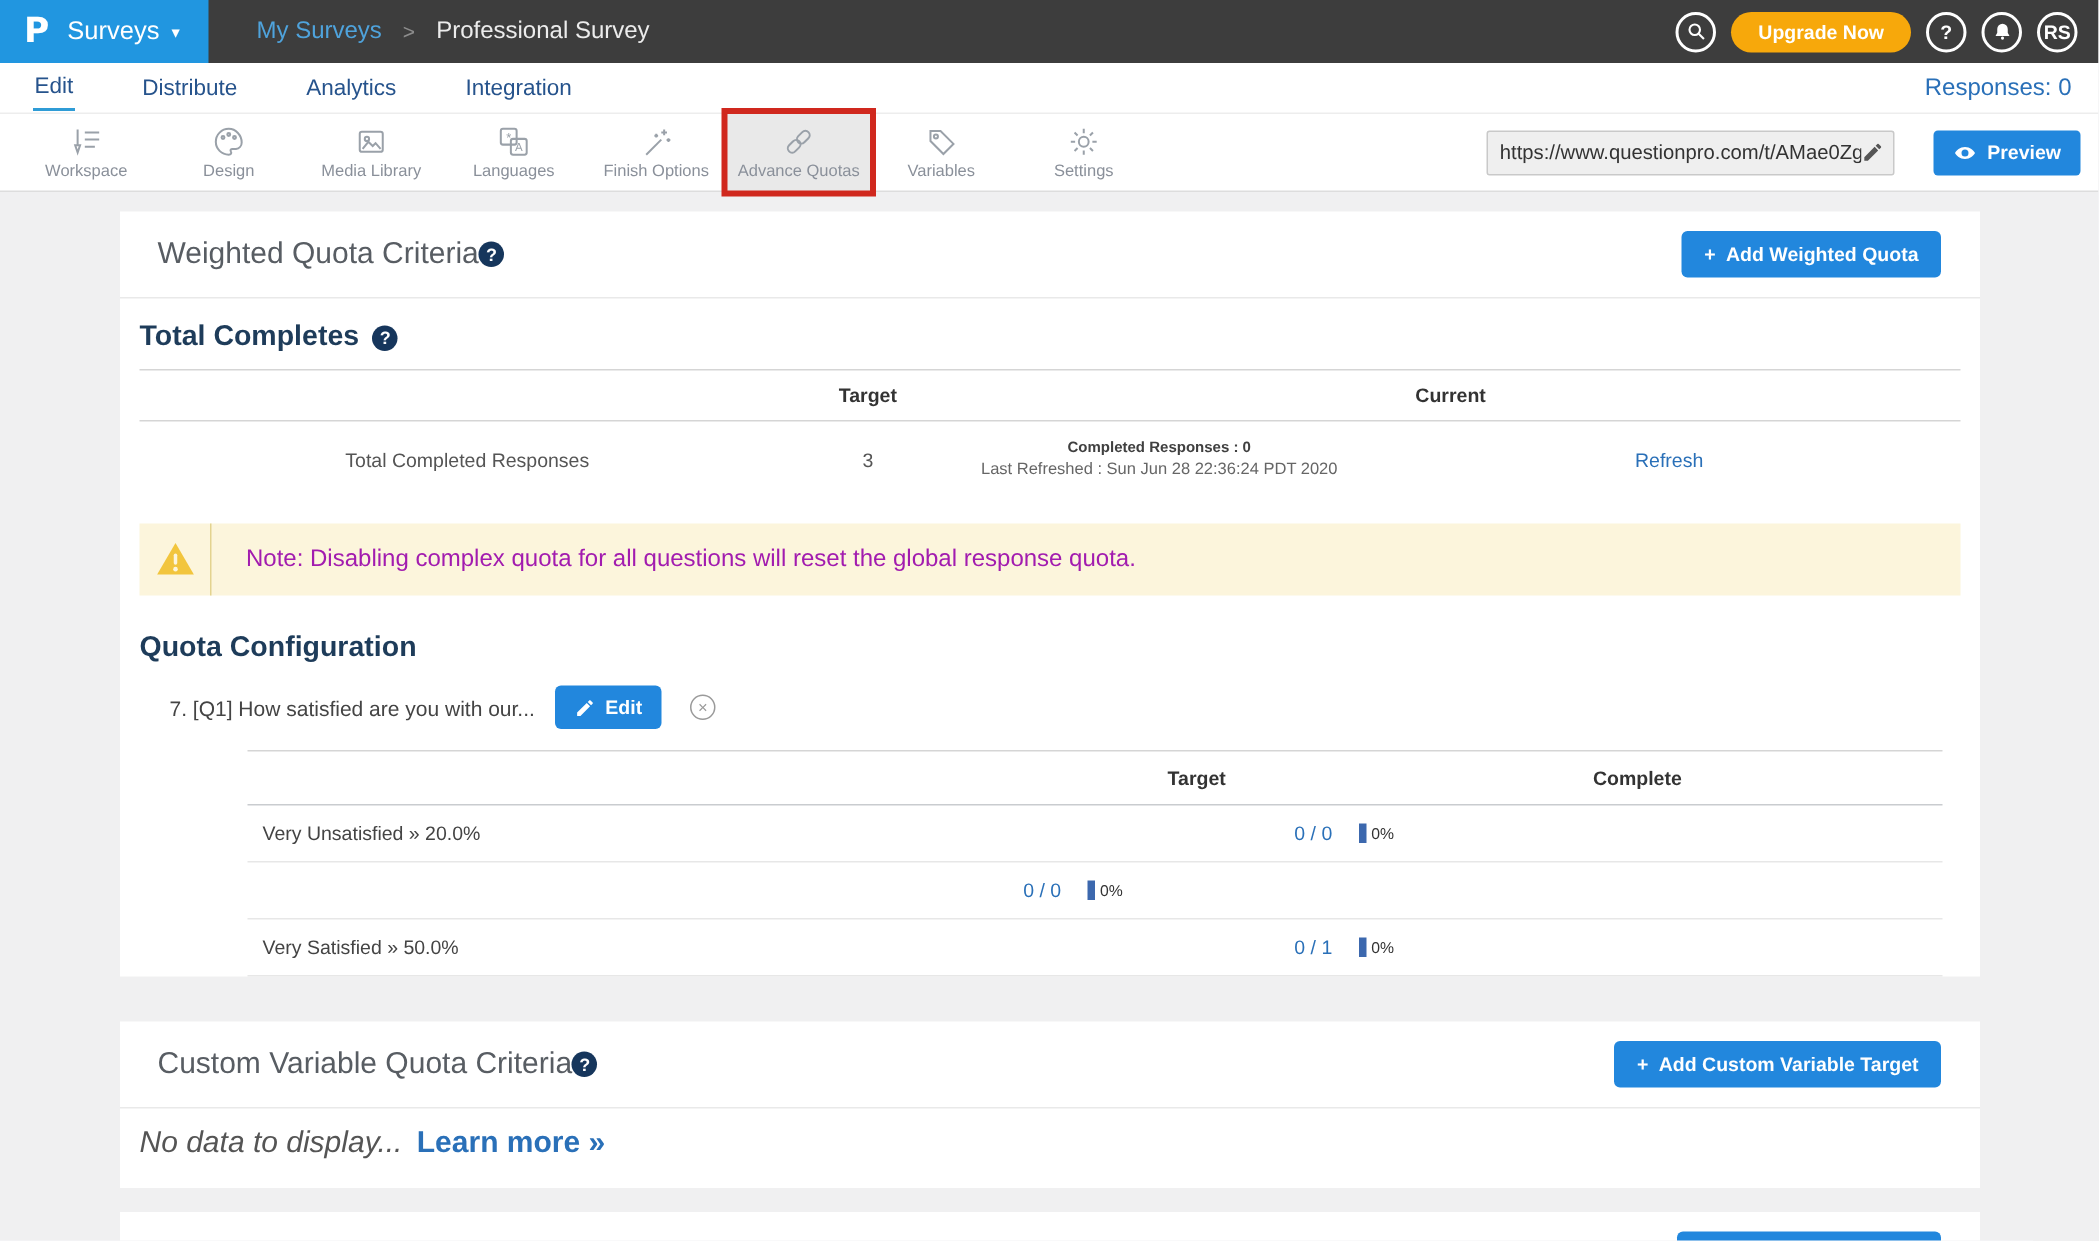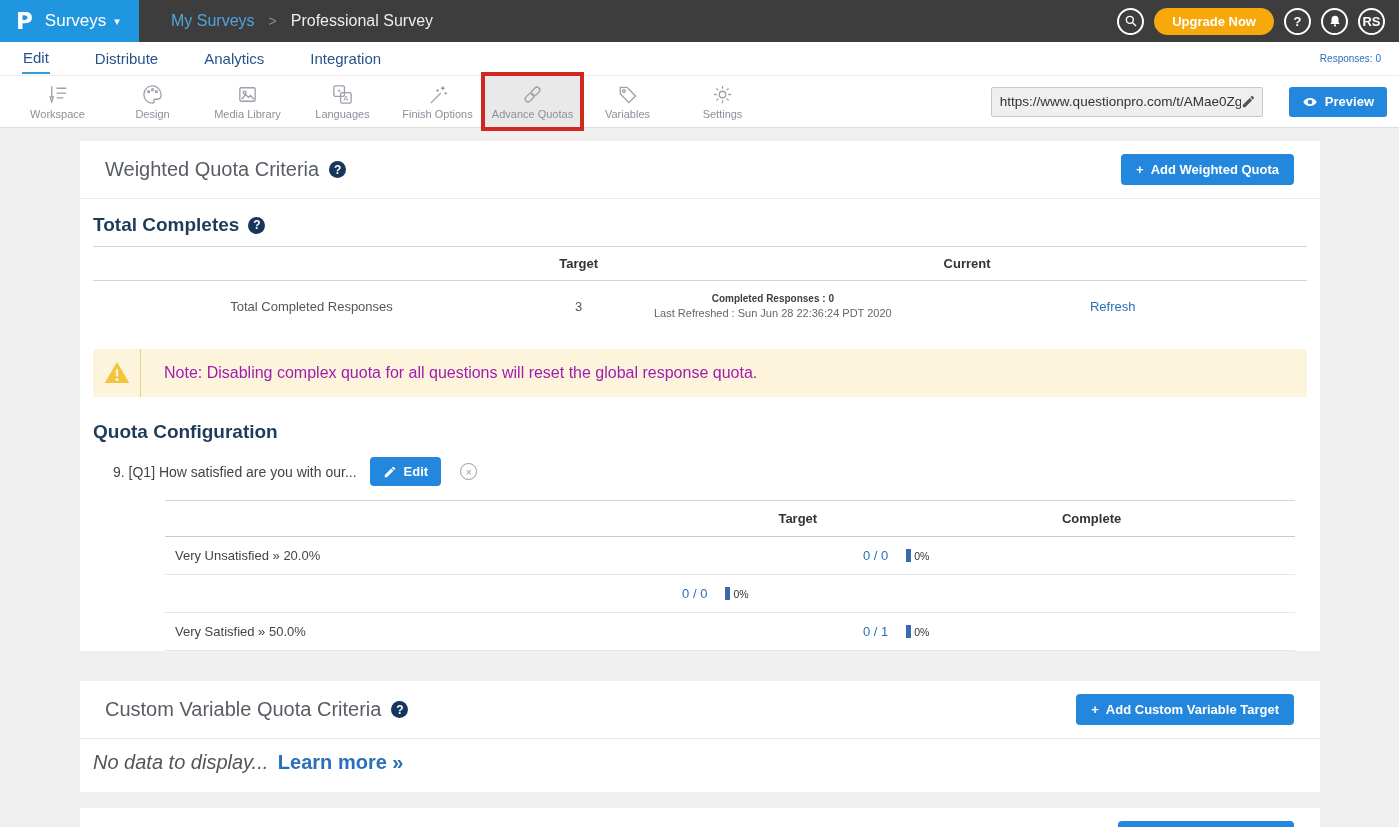--- a/index.html
+++ b/index.html
@@ -24,21 +24,21 @@
   .upgrade-btn { background:#f7a80b; color:#fff; border:none; border-radius:14px;
     height:27px; padding:0 18px; font-size:13px; font-weight:bold; cursor:pointer;
     font-family:"Liberation Sans", sans-serif; }
 
   
   .tabrow { height:34px; background:#fff; display:flex; align-items:center;
     padding:0 18px 0 22px; border-bottom:1px solid #ededed; }
   .tab { color:#26538c; font-size:15px; margin-right:44px; cursor:pointer;
     padding:6px 1px; }
   .tab.active { border-bottom:2px solid #2f9cd6; }
-  .responses { margin-left:auto; color:#2a70b8; font-size:10px; }
+  .responses { margin-left:auto; color:#2a70b8; font-size:16px; }
 
   
   .toolbar { height:52px; background:#fff; display:flex; align-items:stretch;
     border-bottom:1px solid #ddd; padding-left:10px; }
   .toolbar-item { width:95px; display:flex; flex-direction:column; align-items:center;
     justify-content:center; gap:2px; cursor:pointer; color:#8a909a; }
   .toolbar-item svg { width:23px; height:23px; stroke:#9aa1a9; fill:none; stroke-width:1.4; }
   .toolbar-item .tb-label { font-size:11px; white-space:nowrap; }
   .toolbar-item.annotated { background:#e9e9e9; box-shadow:0 0 0 4px #d0281e; z-index:5; }
   .toolbar-right { margin-left:auto; display:flex; align-items:center; gap:14px; padding-right:12px; }
@@ -48,21 +48,21 @@
     outline:none; font-family:"Liberation Sans", sans-serif; min-width:0; }
   .preview-btn { background:#2287dd; border:none; color:#fff; height:30px; padding:0 13px;
     border-radius:3px; font-size:13px; font-weight:bold; display:flex; align-items:center;
     gap:7px; cursor:pointer; font-family:"Liberation Sans", sans-serif;margin-left:12px; }
 
   
   .page-body { padding:13px 79px 0 80px; }
   .card { background:#fff; margin-bottom:16px; }
   .card-header { display:flex; align-items:center; justify-content:space-between;
     padding:13px 26px 13px 25px; }
-  .card-title { font-size:20px; color:#585d63; display:flex; align-items:center; gap:10px; }
+  .card-title { font-size:20px; color:#585d63; display:flex; align-items:center; }
   .qcircle { width:17px; height:17px; background:#16365c; color:#fff; border-radius:50%;
     font-size:12px; font-weight:bold; display:inline-flex; align-items:center;
     justify-content:center; cursor:pointer; flex:0 0 auto; }
   .blue-btn { background:#2287dd; border:none; color:#fff; border-radius:4px;
     padding:8px 15px; font-size:13px; font-weight:bold; display:flex; align-items:center;
     gap:7px; cursor:pointer; font-family:"Liberation Sans", sans-serif; }
   .divider { border-top:1px solid #e9e9e9; }
   .section { margin:0 13px; }
   .sec-title { font-size:19px; font-weight:bold; color:#1e3c5a; display:flex;
     align-items:center; gap:9px; padding:15px 0 10px 0; }
@@ -289,21 +289,21 @@
             <circle cx="12" cy="17.5" r="1.3" fill="#fcf5dc"></circle>
           </svg>
         </div>
         <div class="note-text">Note: Disabling complex quota for all questions will reset the global response quota.</div>
       </div>
 
       <div class="sec-title" style="padding-top:2px;">
         <span>Quota Configuration</span>
       </div>
       <div class="question-row">
-        <span class="question-label">9. [Q1] How satisfied are you with our...</span>
+        <span class="question-label">7. [Q1] How satisfied are you with our...</span>
         <button class="edit-btn">
           <svg width="14" height="14" viewBox="0 0 24 24">
               <path d="M3 17.2V21h3.8L17.8 10 14 6.2 3 17.2zM20.7 7.1a1 1 0 0 0 0-1.4l-2.4-2.4a1 1 0 0 0-1.4 0l-1.8 1.8 3.8 3.8 1.8-1.8z" fill="#fff"></path>
             </svg>
           <span>Edit</span>
         </button>
         <span class="remove-icon">×</span>
       </div>
 
       <div class="t2">

